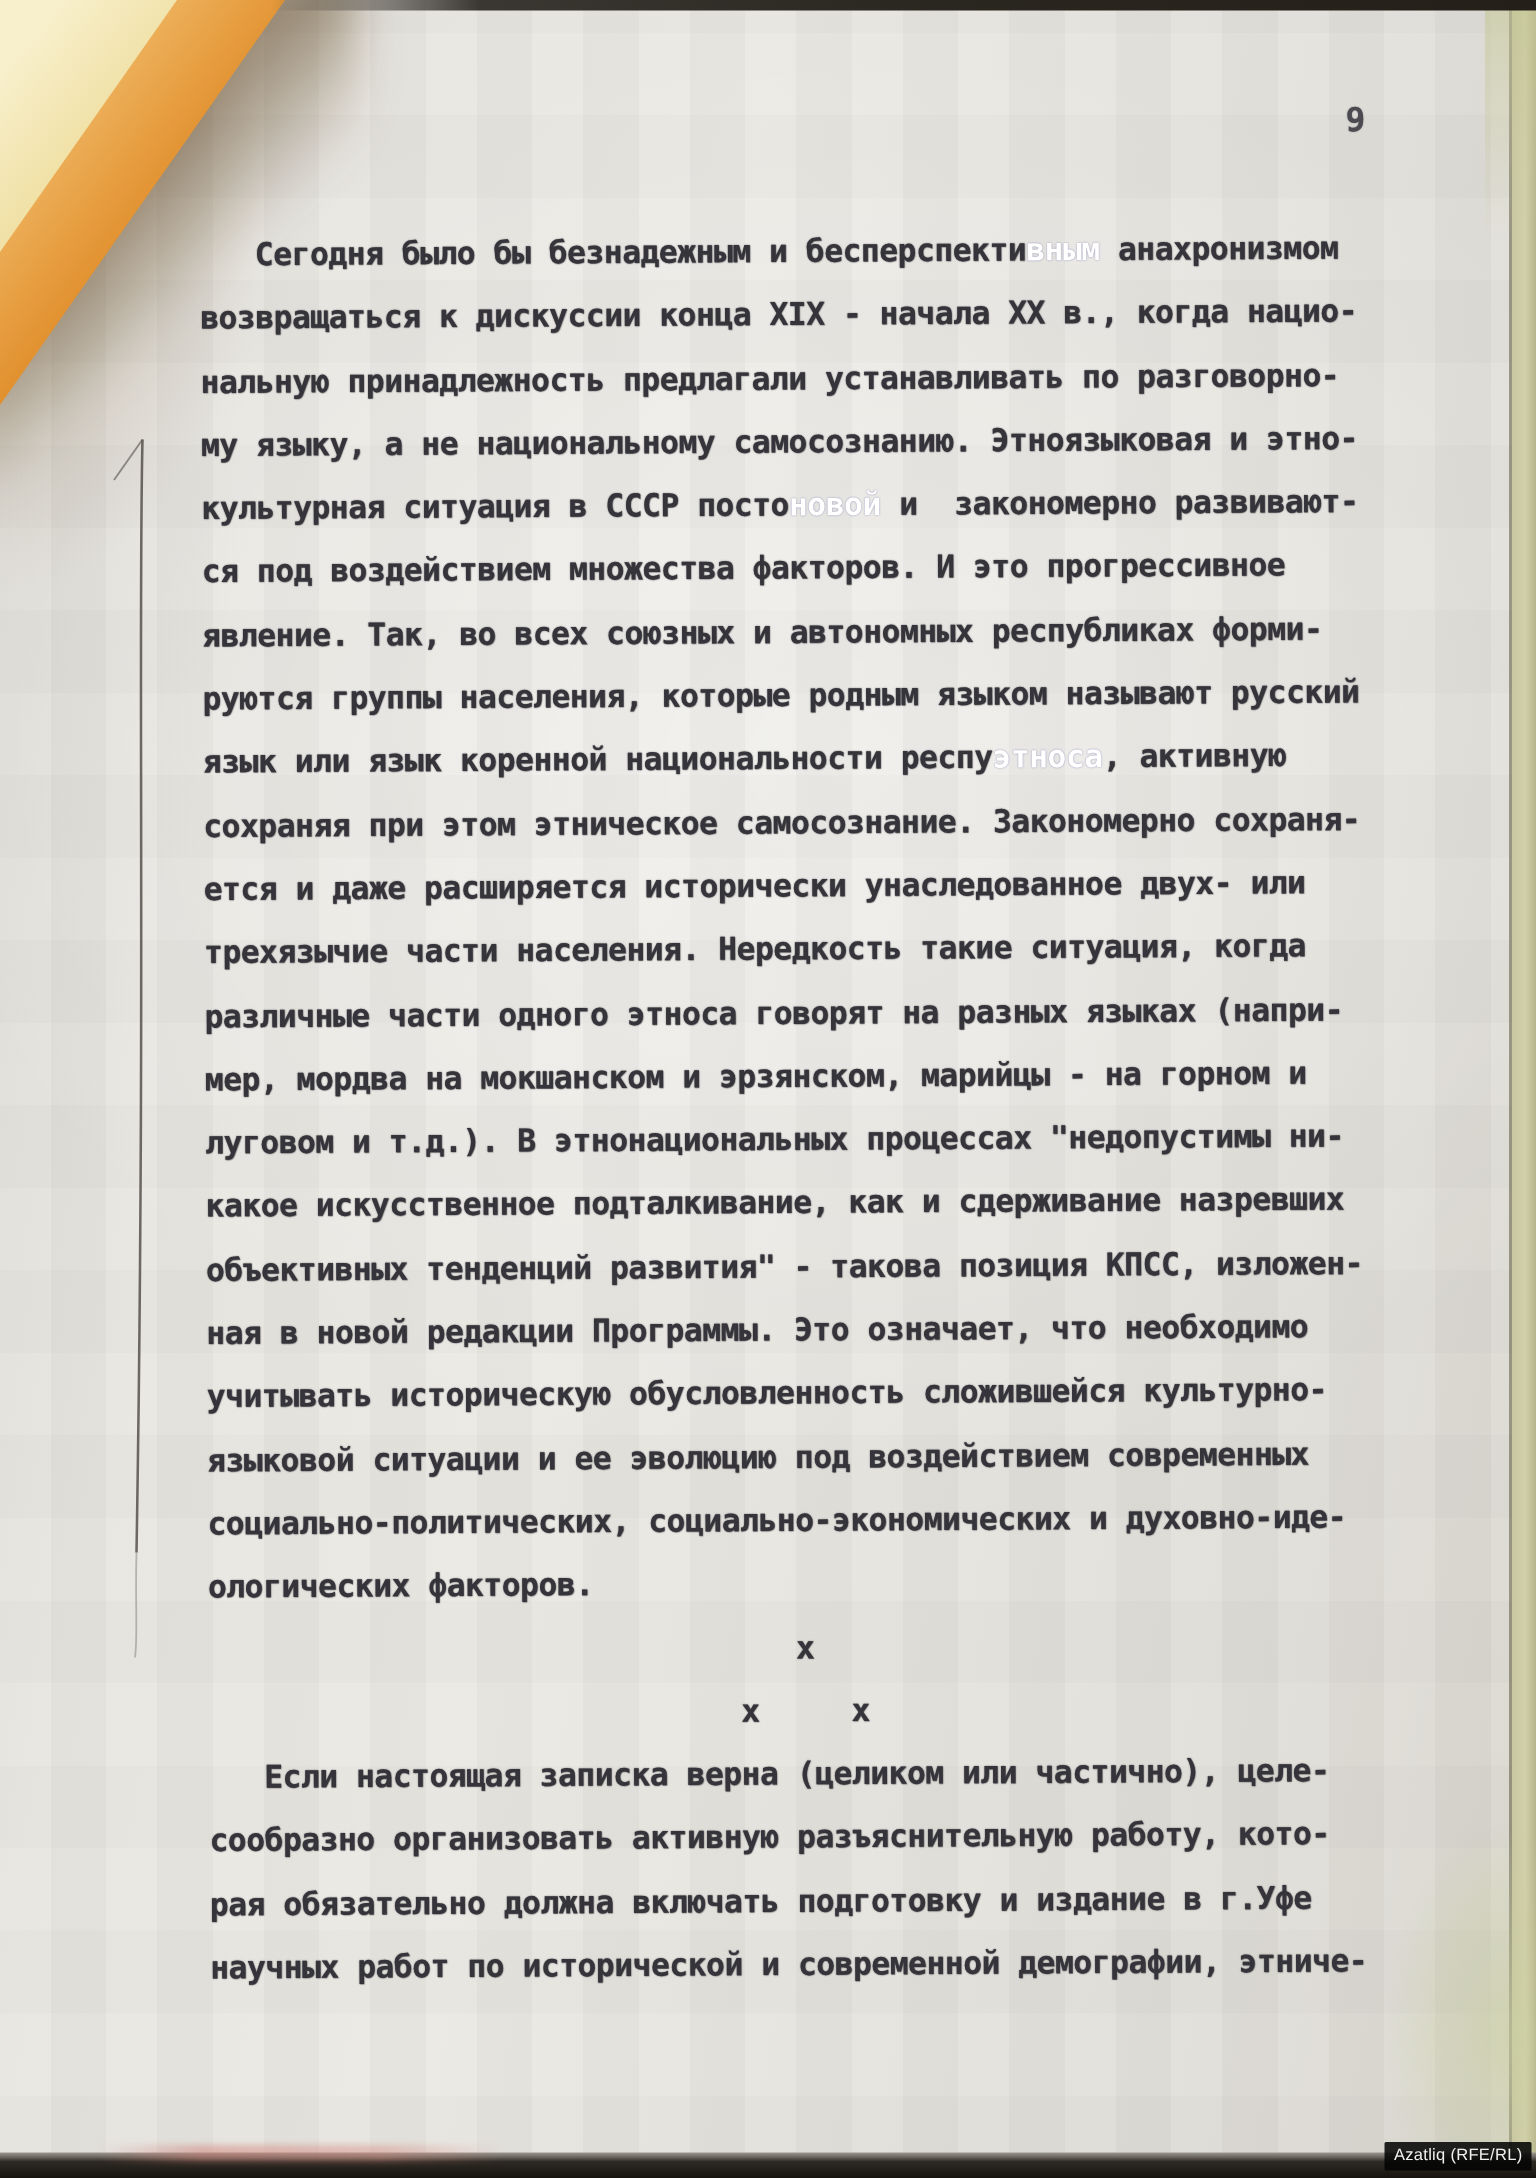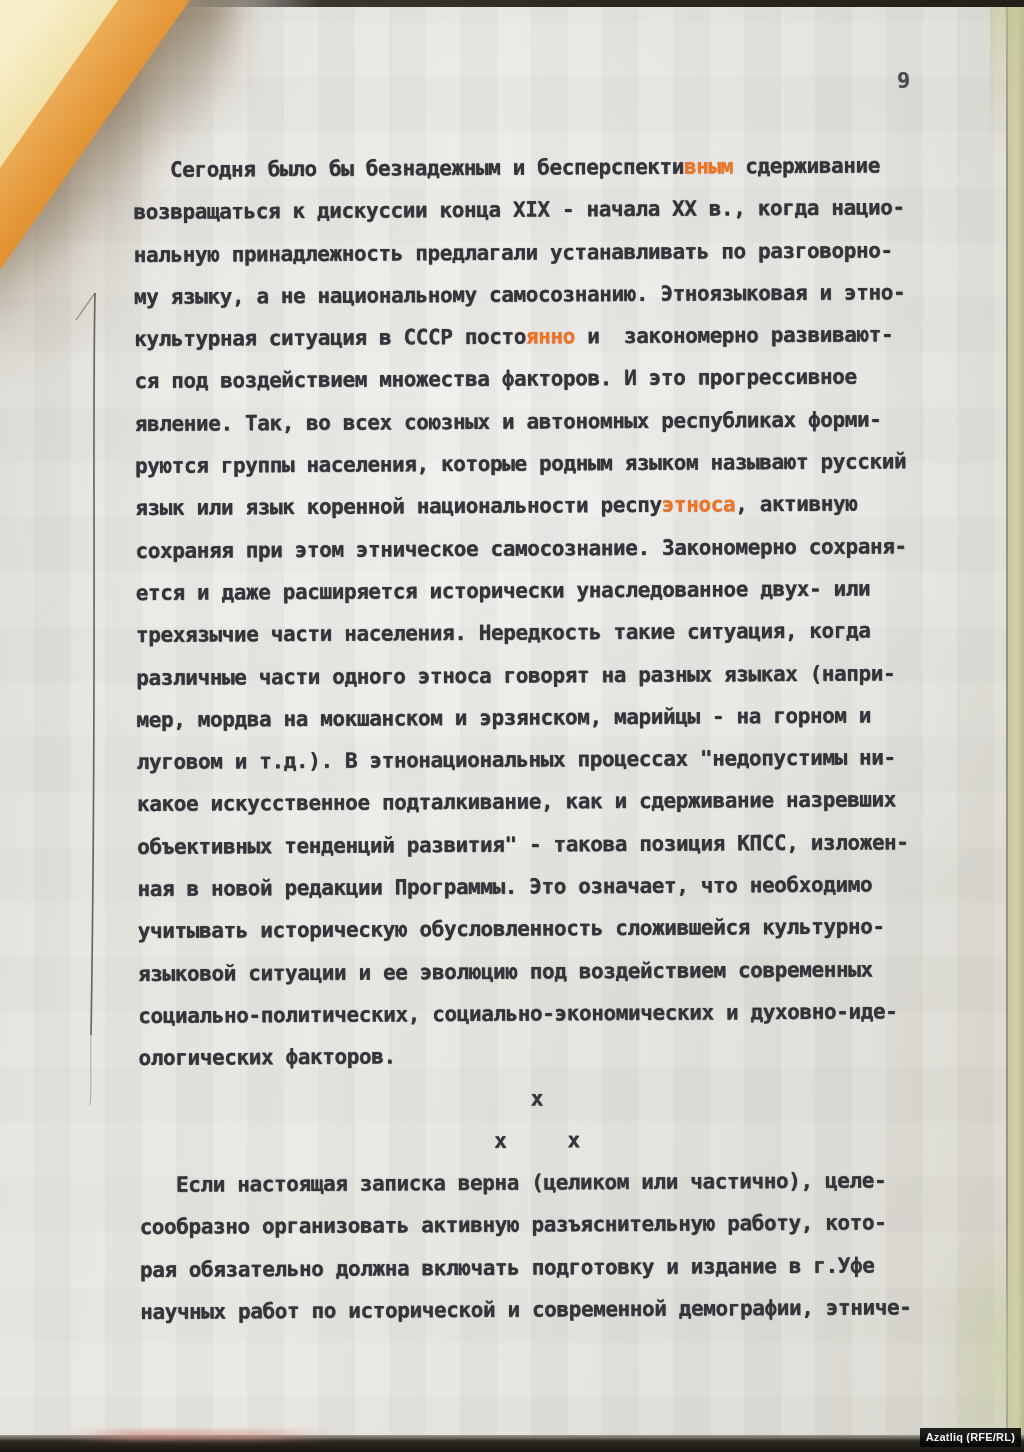--- a/index.html
+++ b/index.html
@@ -90,28 +90,28 @@
     transform:rotate(-0.35deg);transform-origin:0 0;
   }
   .tline{
     white-space:pre;
     font-size:21px;line-height:42.3px;
     font-weight:bold;
     color:#35343a;
     text-shadow:0 0 1px rgba(48,46,52,.75), 0.4px 0.4px 0.5px rgba(48,46,52,.35);
     letter-spacing:-0.4px;
   }
-  .blue-ink{color:#f97316;text-shadow:0 0 1px rgba(70,70,150,.7);}
+  .blue-ink{color:#ffffff;text-shadow:0 0 1px rgba(70,70,150,.7);}
   
   .watermark{
     position:absolute;right:3px;bottom:5px;
     background:rgba(5,5,5,.88);
     color:#f2f2f2;
     font-family:"Liberation Sans", sans-serif;
-    font-size:11px;font-weight:bold;
+    font-size:11px;font-weight:normal;
     padding:3px 6px 4px 6px;
     letter-spacing:.2px;
     border-radius:1px;
   }
 </style>
 </head>
 <body>
 
 <div class="scan">
 
@@ -134,25 +134,25 @@
   <div class="right-edge-tint-top"></div>
   <div class="green-patch"></div>
 
   <div class="top-bar"></div>
   <div class="bottom-bar"></div>
   <div class="pink-smear"></div>
 
   <div class="pagenum">9</div>
 
   <div class="textblock" id="textblock">
-      <div class="tline"><span>   Сегодня было бы безнадежным и бесперспекти</span><span class="blue-ink">вным</span><span> сдерживание</span></div>
+      <div class="tline"><span>   Сегодня было бы безнадежным и бесперспекти</span><span class="blue-ink">вным</span><span> анахронизмом</span></div>
       <div class="tline"><span>возвращаться к дискуссии конца XIX - начала XX в., когда нацио-</span></div>
       <div class="tline"><span>нальную принадлежность предлагали устанавливать по разговорно-</span></div>
       <div class="tline"><span>му языку, а не национальному самосознанию. Этноязыковая и этно-</span></div>
-      <div class="tline"><span>культурная ситуация в СССР посто</span><span class="blue-ink">янно</span><span> и  закономерно развивают-</span></div>
+      <div class="tline"><span>культурная ситуация в СССР посто</span><span class="blue-ink">новой</span><span> и  закономерно развивают-</span></div>
       <div class="tline"><span>ся под воздействием множества факторов. И это прогрессивное</span></div>
       <div class="tline"><span>явление. Так, во всех союзных и автономных республиках форми-</span></div>
       <div class="tline"><span>руются группы населения, которые родным языком называют русский</span></div>
       <div class="tline"><span>язык или язык коренной национальности респу</span><span class="blue-ink">этноса</span><span>, активную</span></div>
       <div class="tline"><span>сохраняя при этом этническое самосознание. Закономерно сохраня-</span></div>
       <div class="tline"><span>ется и даже расширяется исторически унаследованное двух- или</span></div>
       <div class="tline"><span>трехязычие части населения. Нередкость такие ситуация, когда</span></div>
       <div class="tline"><span>различные части одного этноса говорят на разных языках (напри-</span></div>
       <div class="tline"><span>мер, мордва на мокшанском и эрзянском, марийцы - на горном и</span></div>
       <div class="tline"><span>луговом и т.д.). В этнонациональных процессах "недопустимы ни-</span></div>

